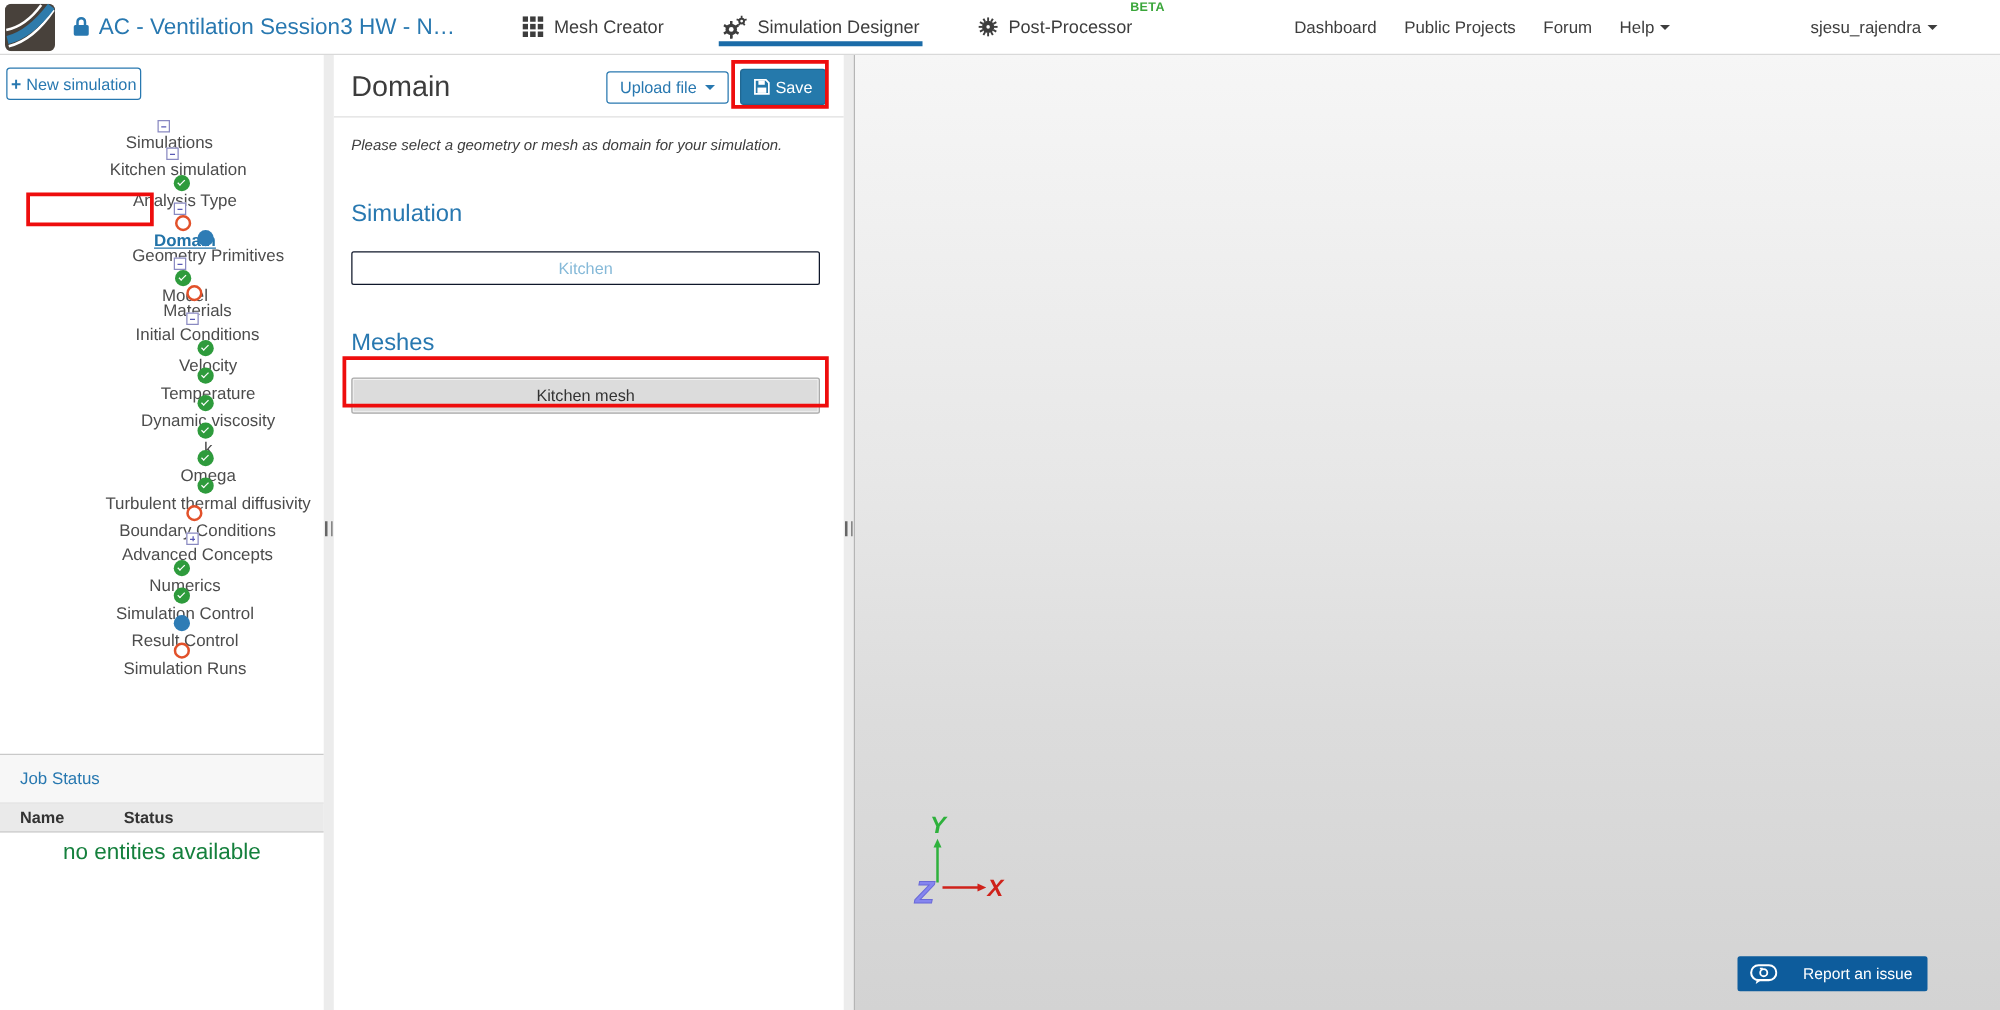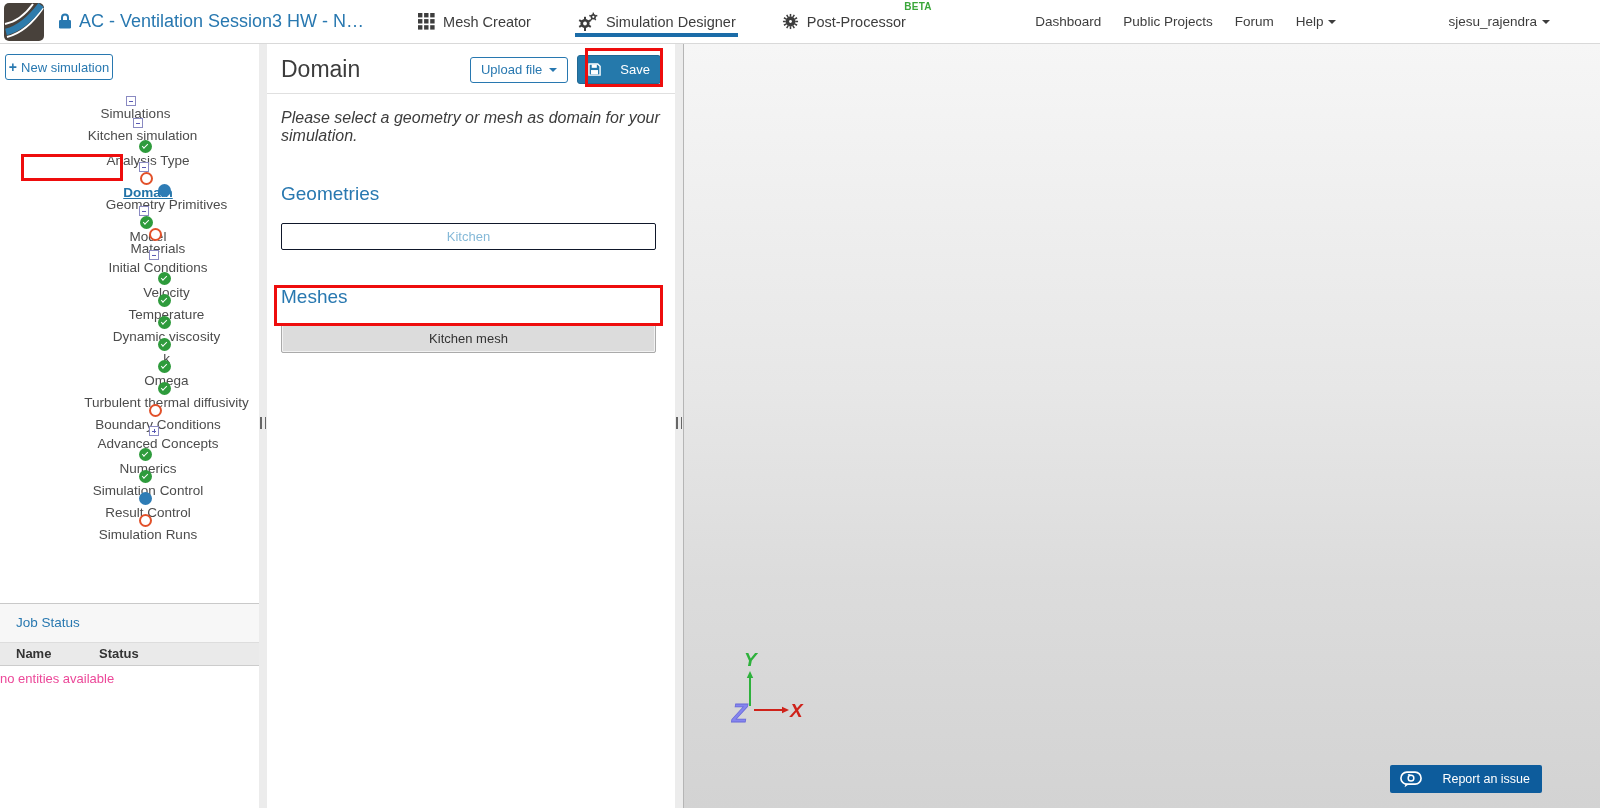--- a/index.html
+++ b/index.html
@@ -59,42 +59,42 @@
   .st-info { background:#2e7cb5; }
   .tg + .st { margin-left:1px; }
 
   
   .job-status { margin-top:auto; height:205px; border-top:1px solid #c9c9c9; }
   .job-title { background:#f7f7f7; border-bottom:1px solid #ddd; padding:11px 16px 12px;
                color:#2878b0; font-size:13.5px; }
   .job-cols { display:flex; background:#eaeaea; border-bottom:1px solid #ccc; padding:3px 0 4px;
               font-size:13px; font-weight:bold; color:#333; }
   .job-cols .c1 { width:99px; padding-left:16px; }
-  .job-empty { font-size:13px; color:#ec4899; padding-top:5px; }
+  .job-empty { text-align:center; font-size:18px; color:#15803d; padding-top:5px; }
 
   
   .splitter { width:8px; flex:0 0 8px; background:#ececec; position:relative; cursor:col-resize; }
   .grip { position:absolute; top:373px; left:1px; width:6px; height:12px; display:flex;
           justify-content:space-between; }
   .grip i { width:1.5px; height:12px; background:#666; }
 
   
   .panel { width:408px; flex:0 0 408px; background:#fff; }
   .panel-head { display:flex; align-items:center; padding:11px 14px 9px; }
   .panel-title { font-size:23px; font-weight:400; color:#3c3c3c; }
   .panel-head .sp { flex:1; }
   .btn-upload { height:26px; padding:0 10px; background:#fff; border:1px solid #2878b0;
                 border-radius:3px; color:#2878b0; font-size:13px; font-family:inherit;
                 display:flex; align-items:center; gap:7px; cursor:pointer; }
   .btn-upload .caret { border-top-color:#2878b0; margin-left:0; }
   .btn-save { margin-left:9px; height:29px; padding:0 10px; background:#2579ab; border:1px solid #206893;
               border-radius:3px; color:#fff; font-size:13px; font-family:inherit;
-              display:flex; align-items:center; gap:19px; cursor:pointer; position:relative; z-index:1; }
+              display:flex; align-items:center; gap:4px; cursor:pointer; position:relative; z-index:1; }
   .panel-divider { border-top:1px solid #e0e0e0; }
-  .panel-note { margin:15px 14px 0; font-style:italic; font-size:16px; color:#3c3c3c; }
+  .panel-note { margin:15px 14px 0; font-style:italic; font-size:12px; color:#3c3c3c; }
   .sec-h { margin:38px 14px 0; font-size:19px; font-weight:400; color:#2878b0; }
   .sec-h + .item-btn { margin-top:18px; }
   .sec-h.second { margin-top:36px; }
   .sec-h.second + .item-btn { margin-top:16px; }
   .item-btn { display:block; width:375px; margin-left:14px; height:27px; background:#fff;
               border:1px solid #0f172a; border-radius:2px; font-size:13px; font-family:inherit;
               cursor:pointer; text-align:center; }
   .item-btn.geom { color:#85b9d8; }
   .item-btn.selected { background:#dcdcdc; border:1px solid #aaa; color:#333; height:29px;
                        box-shadow:inset 0 0 0 1px #f2f2f2; }
@@ -367,21 +367,21 @@
             <rect x="4" y="1.6" width="5.5" height="3.6" fill="#fff"></rect>
             <rect x="3.2" y="7.6" width="7.6" height="4.6" fill="#fff"></rect>
           </svg>
           <span>Save</span>
         </button>
       </div>
       <div class="panel-divider"></div>
 
       <p class="panel-note">Please select a geometry or mesh as domain for your simulation.</p>
 
-      <h2 class="sec-h">Geometries</h2>
+      <h2 class="sec-h">Simulation</h2>
       <button class="item-btn geom">Kitchen</button>
 
       <h2 class="sec-h second">Meshes</h2>
       <button class="item-btn selected">Kitchen mesh</button>
     </section>
 
     <div class="splitter">
       <span class="grip">
           <i></i>
           <i></i>

